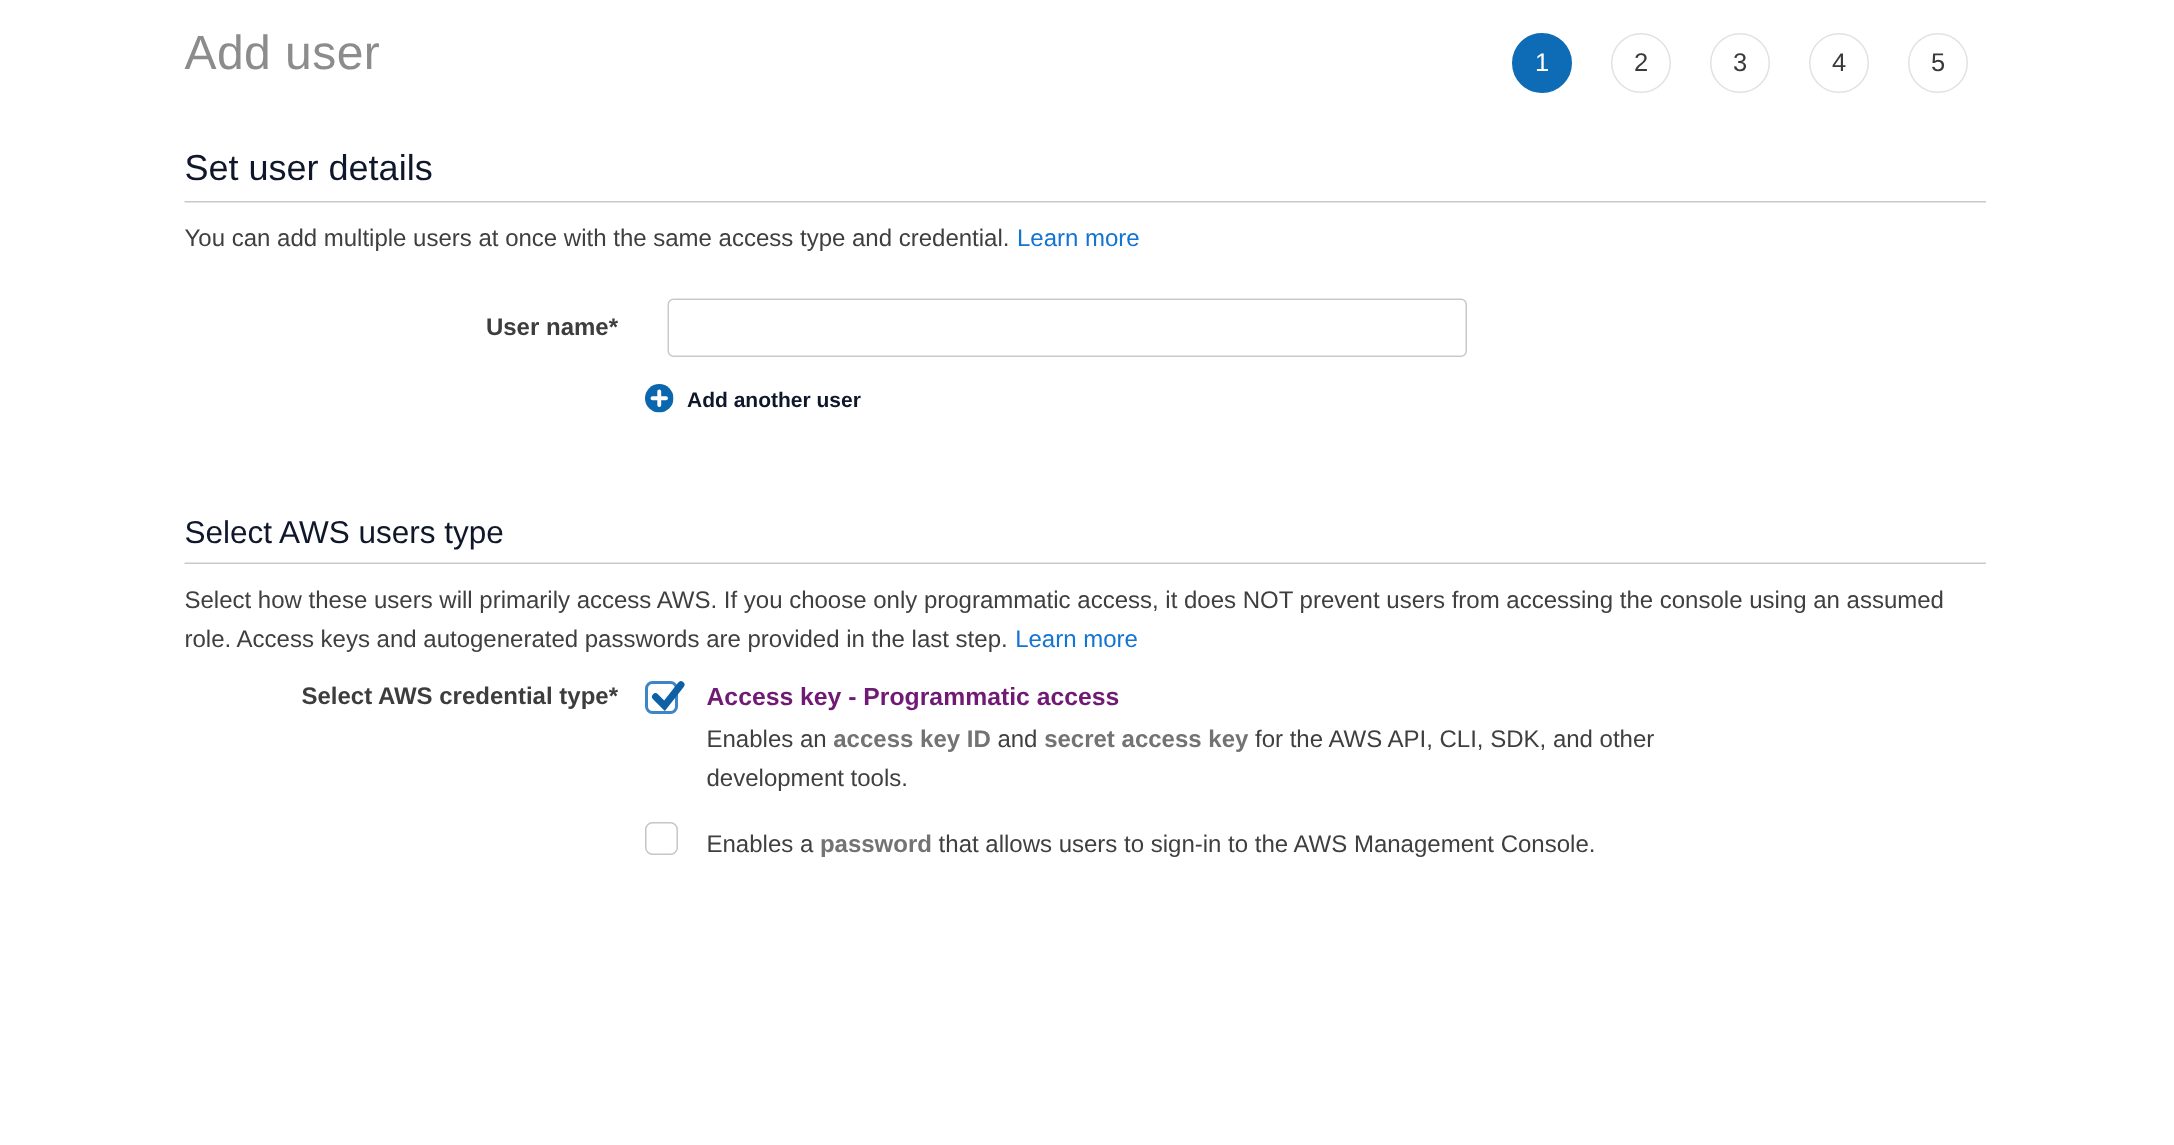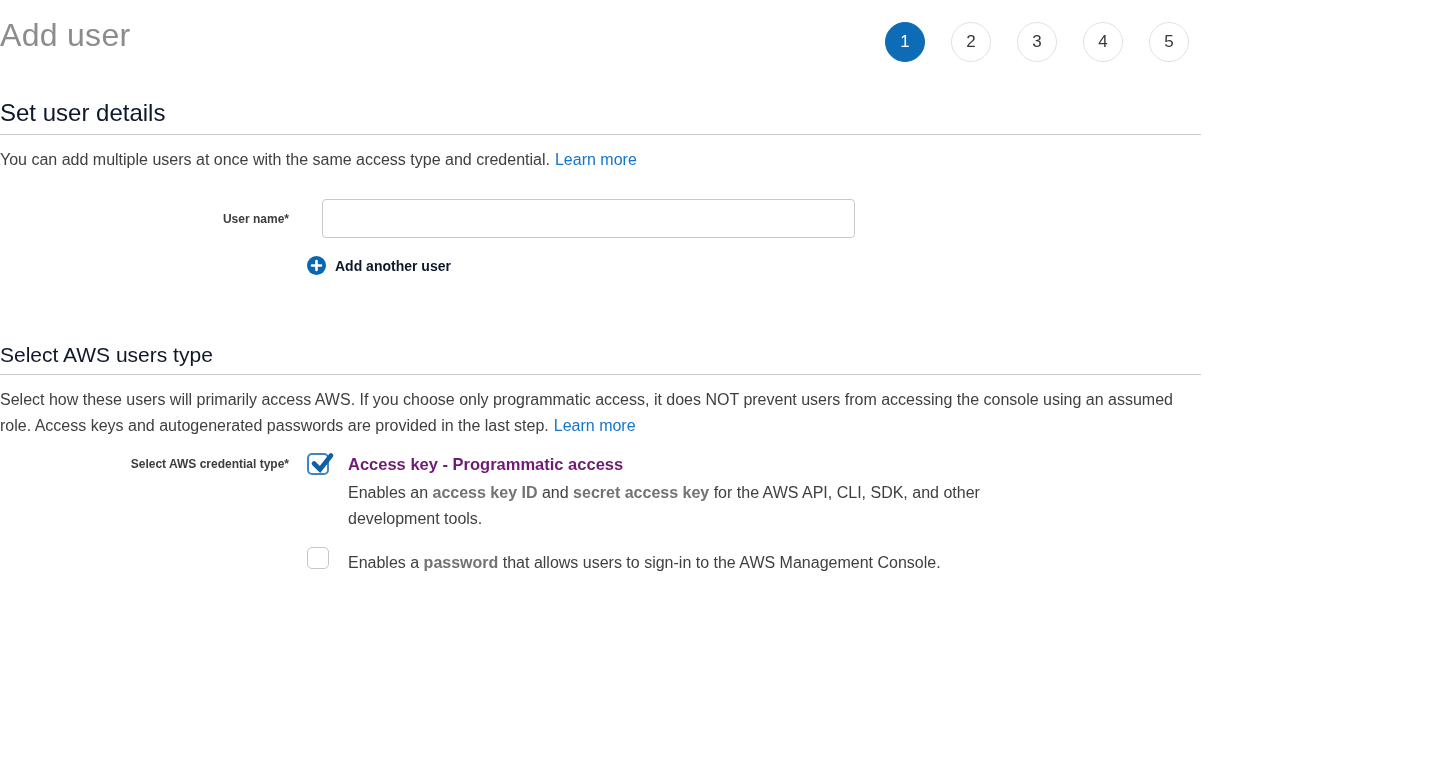--- a/index.html
+++ b/index.html
@@ -4,21 +4,21 @@
 <style>
   * { box-sizing: border-box; }
   html, body {
     margin: 0; padding: 0;
     background: #ffffff;
     font-family: "Liberation Sans", sans-serif;
     color: #3f3f3f;
     font-size: 16px;
   }
   .page { width: 1449px; height: 763px; overflow: hidden; background:#fff; }
-  .container { width: 1201px; }
+  .container { margin-left: 123px; width: 1201px; }
 
   
   .page-header { display: flex; align-items: flex-start; padding-top: 16px; }
   .page-title {
     flex: 1; margin: 0;
     font-size: 32px; font-weight: 400;
     color: #8c8c8c; letter-spacing: 0.3px; line-height: 38px;
   }
   .steps { display: flex; gap: 26px; margin-top: 6px; margin-right: 12px; }
   .step {
@@ -38,21 +38,21 @@
   .rule { border: none; border-top: 1px solid #c9c9c9; margin: 7px 0 0; }
   .intro { margin: 12px 0 0; font-size: 16px; line-height: 26px; color: #3f3f3f; max-width: 1185px; }
   .link { color: #1374d2; text-decoration: none; cursor: pointer; margin-left: 5px; }
 
   
   .form-row { display: flex; margin-top: 26px; }
   .form-row.center { align-items: center; }
   .form-row.start { align-items: flex-start; margin-top: 13px; }
   .form-label {
     width: 289px; flex-shrink: 0; text-align: right;
-    font-weight: bold; font-size: 12px; color: #3d3d3d; line-height: 24px;
+    font-weight: bold; font-size: 16px; color: #3d3d3d; line-height: 24px;
   }
   .form-field { margin-left: 18px; flex: 1; }
   .text-input {
     display: block; margin-left: 15px;
     width: 533px; height: 39px;
     border: 1px solid #c9c9c9; border-radius: 4px;
     padding: 0 12px; font-size: 16px; color: #333;
     font-family: "Liberation Sans", sans-serif;
     outline: none; background: #fff;
   }

